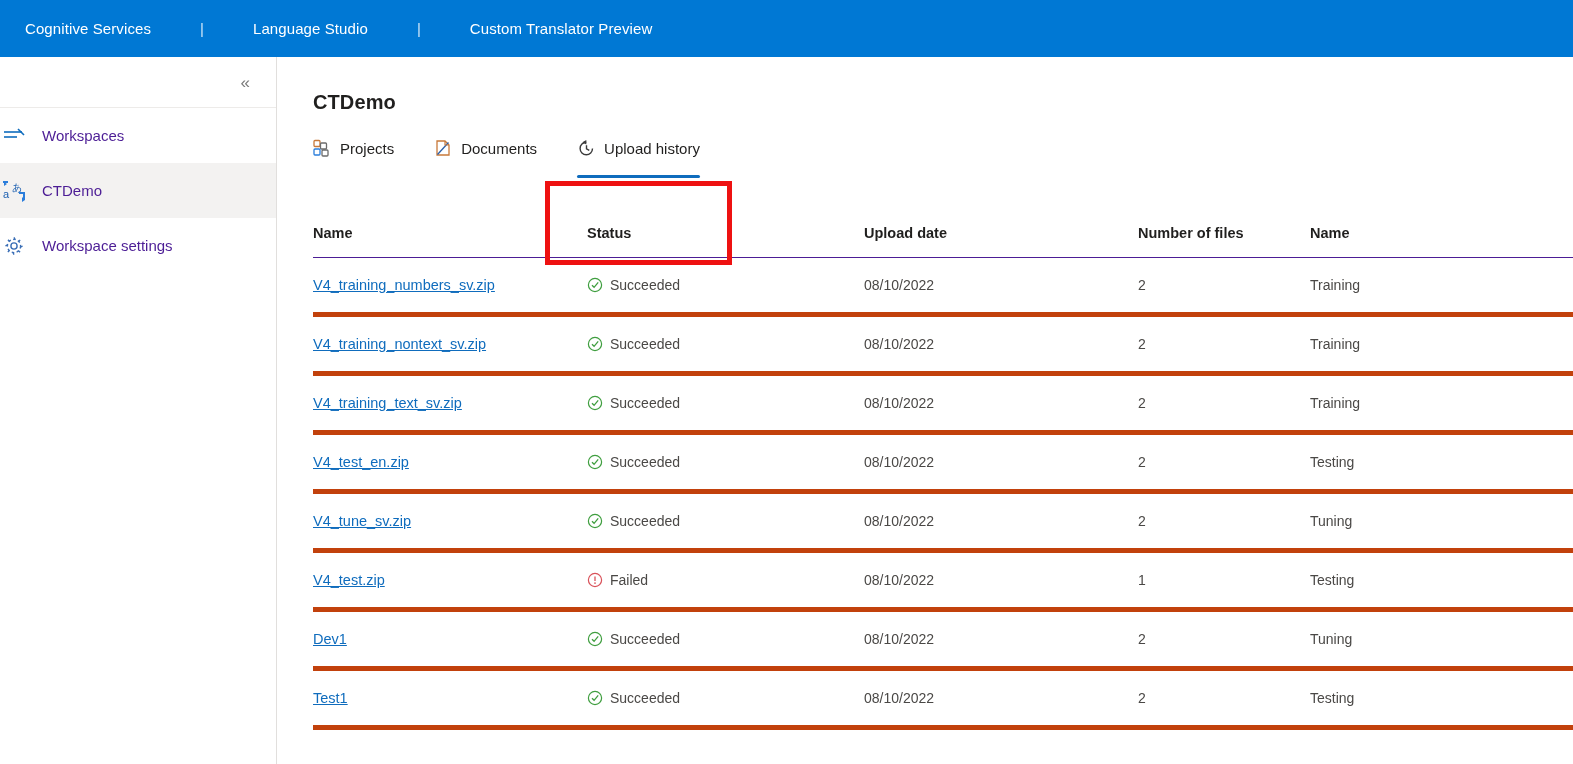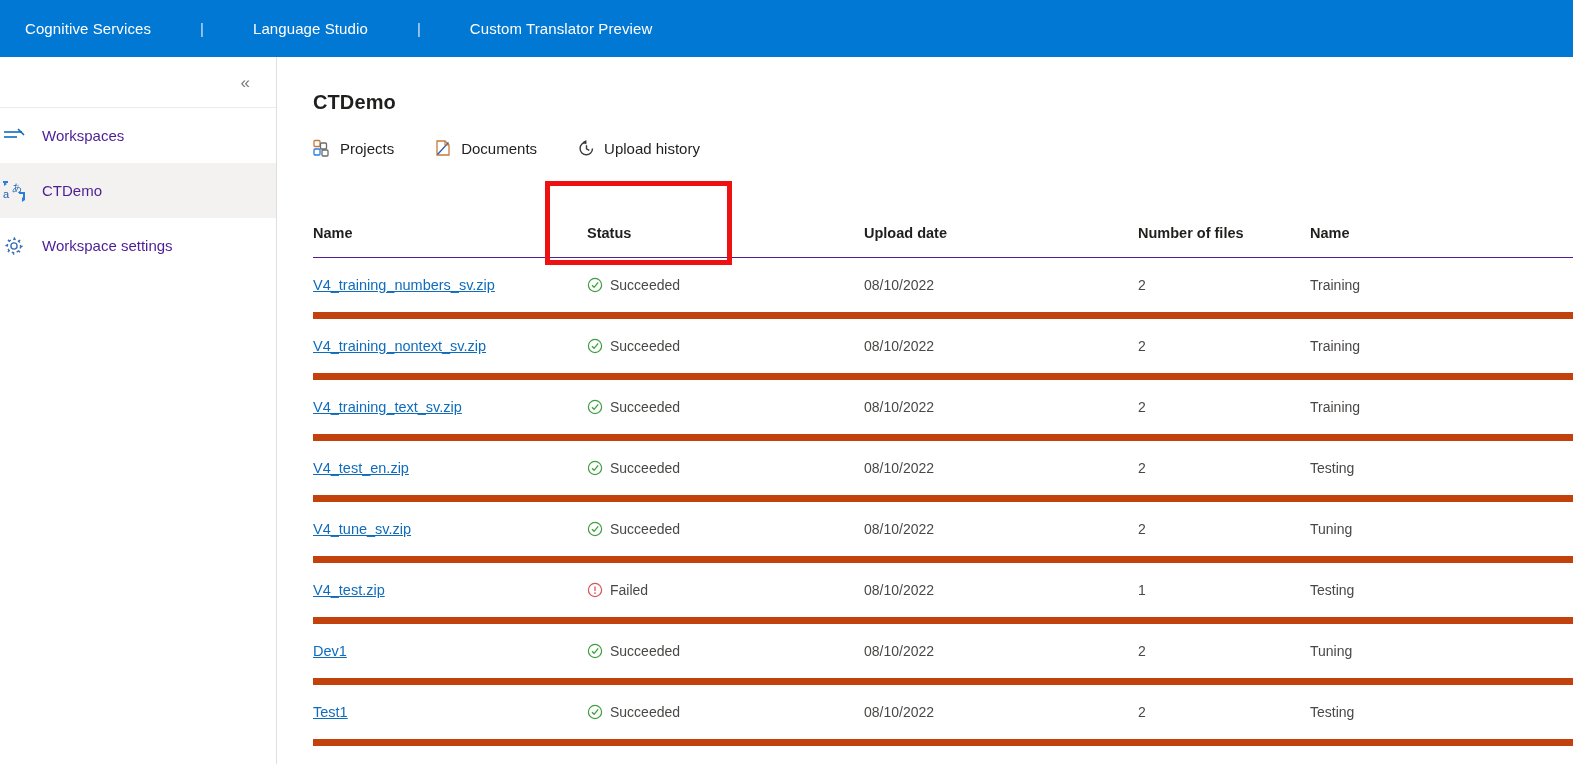--- a/index.html
+++ b/index.html
@@ -107,20 +107,21 @@
 
   
   #tabs {
     display: flex;
     align-items: flex-start;
     margin-top: 21px;
     height: 46px;
   }
   .tab {
     display: flex;
+    flex-direction: column;
     align-items: center;
     margin-right: 40px;
     cursor: pointer;
     position: relative;
   }
   .tab-inner {
     display: flex;
     align-items: center;
     height: 26px;
   }
@@ -170,21 +171,21 @@
     font-weight: bold;
     color: #201f1e;
     padding: 0 0 16px 0;
     border-bottom: 1px solid #4c1d95;
     vertical-align: bottom;
   }
   #uploads-table td {
     font-size: 14px;
     color: #4a4846;
     height: 54px;
-    border-bottom: 7px solid #c2410c;
+    border-bottom: 5px solid #c2410c;
     vertical-align: middle;
     padding: 0;
   }
   col.c-name   { width: 274px; }
   col.c-status { width: 277px; }
   col.c-date   { width: 274px; }
   col.c-files  { width: 172px; }
   col.c-type   { width: 263px; }
 
   .file-link {

